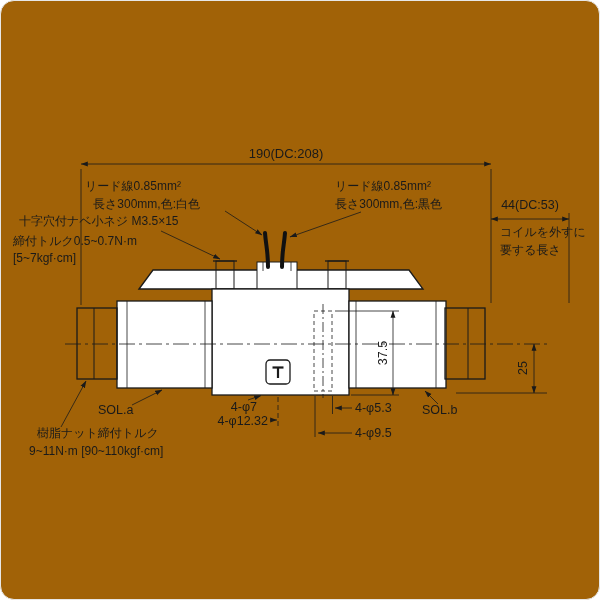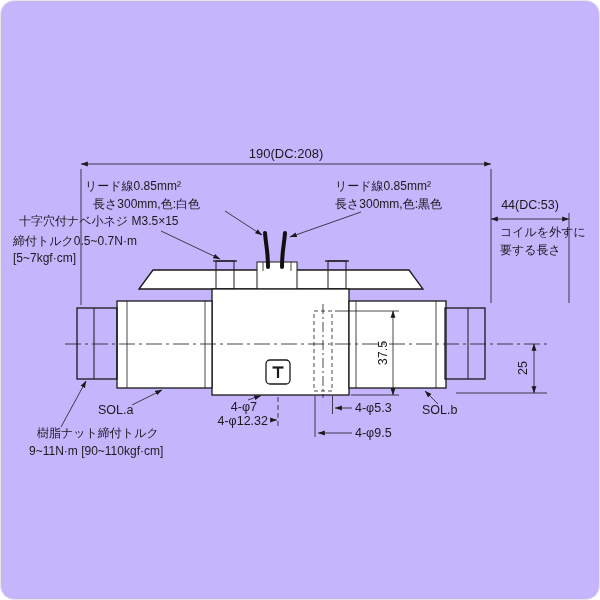--- a/index.html
+++ b/index.html
@@ -1,17 +1,17 @@
 <!DOCTYPE html>
 <html><head>
 <meta charset="utf-8">
 <style>
   html,body{margin:0;padding:0;background:#fff;}
   .page{
-    width:600px;height:600px;position:relative;background:#c4b5fd;
+    width:600px;height:600px;position:relative;background:#a16207;
     border:1px solid #e7e7e7;border-radius:14px;box-sizing:border-box;overflow:hidden;
     font-family:"Liberation Sans","DejaVu Sans",sans-serif;
   }
   svg .ln{stroke:#1a1a1a;fill:none;}
   svg .fillw{fill:#ffffff;}
   svg .thin{stroke-width:.8;}
   svg .med{stroke-width:1.3;}
   svg .mid{stroke-width:1;}
   svg .wire{stroke:#111;stroke-width:4;stroke-linecap:round;fill:none;}
   svg .txt{font-family:"Liberation Sans","DejaVu Sans",sans-serif;font-size:12px;fill:#1a1a1a;stroke:none;}

